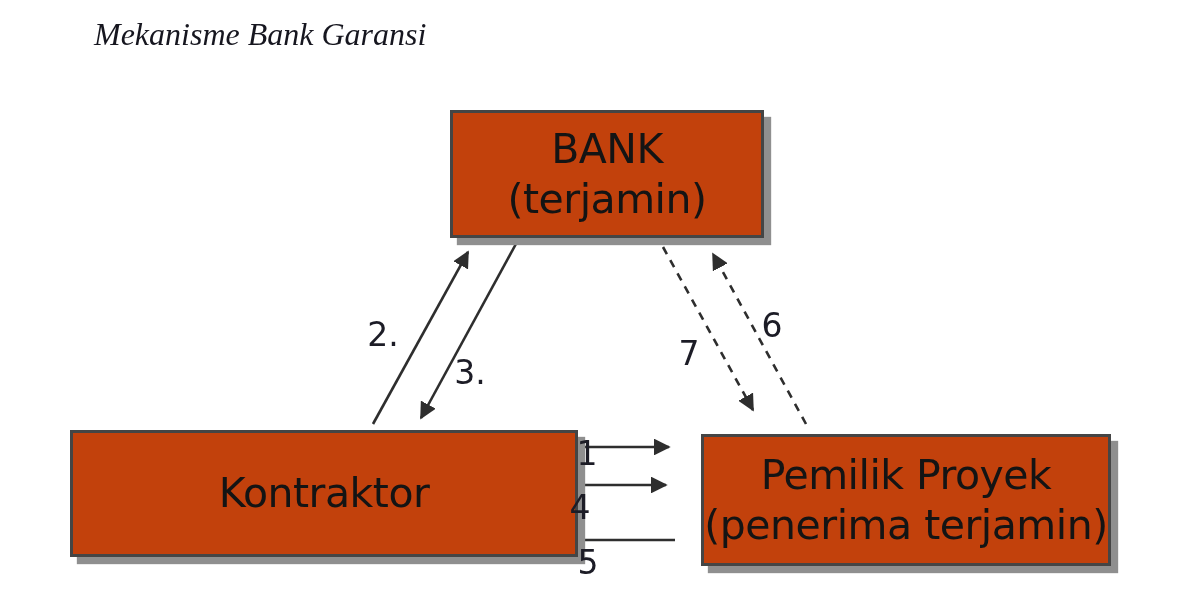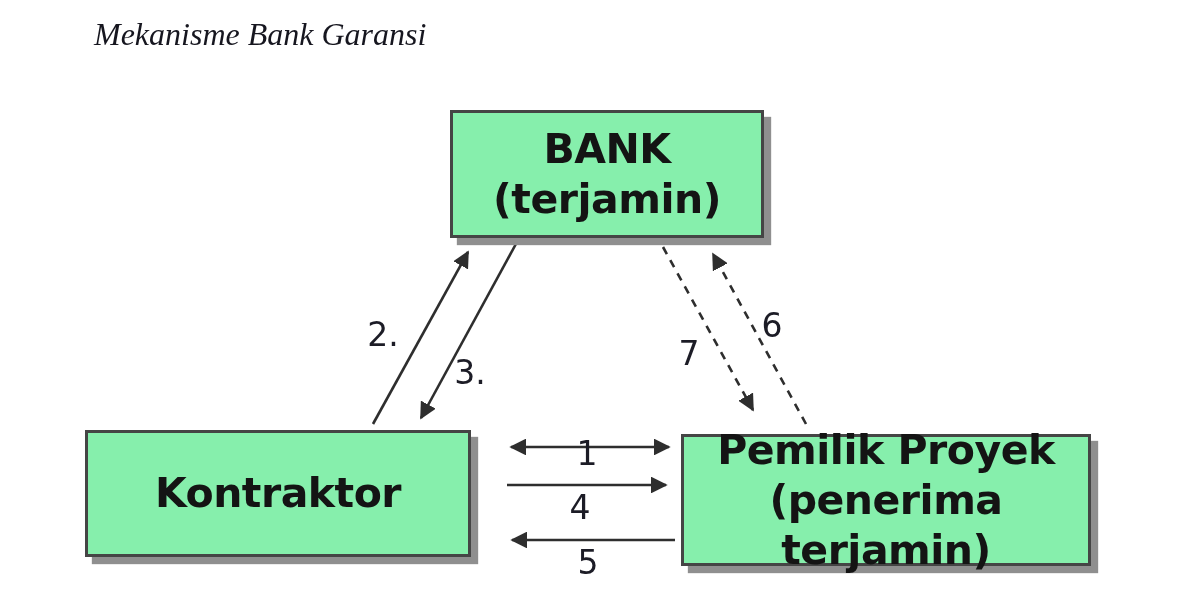--- a/index.html
+++ b/index.html
@@ -24,37 +24,36 @@
     left: 94px;
     top: 16px;
     font-family: "Liberation Serif", "DejaVu Serif", serif;
     font-style: italic;
     font-size: 32px;
     color: #16161f;
     white-space: nowrap;
   }
   .node {
     position: absolute;
-    background: #86efac;
+    background: #c2410c;
     border: 3px solid var(--box-border);
     box-shadow: 7px 7px 1px 0 var(--box-shadow);
     display: flex;
     flex-direction: column;
     align-items: center;
     justify-content: center;
     text-align: center;
     color: var(--text);
     font-size: 41px;
     line-height: 1.22;
     letter-spacing: -0.5px;
-    font-weight: bold;
   }
   .node-bank      { left: 450px; top: 110px; width: 314px; height: 128px; }
-  .node-kontraktor{ left:  85px; top: 430px; width: 386px; height: 127px; }
-  .node-pemilik   { left: 681px; top: 434px; width: 410px; height: 132px; }
+  .node-kontraktor{ left:  70px; top: 430px; width: 508px; height: 127px; }
+  .node-pemilik   { left: 701px; top: 434px; width: 410px; height: 132px; }
   .arrow-layer {
     position: absolute;
     left: 0; top: 0;
     width: 1195px; height: 600px;
   }
   .arrow-layer line { stroke: var(--arrow); stroke-width: 2.6px; }
   .arrow-layer line.dashed { stroke-dasharray: 8 7; }
   .edge-label {
     position: absolute;
     transform: translate(-50%, -50%);

